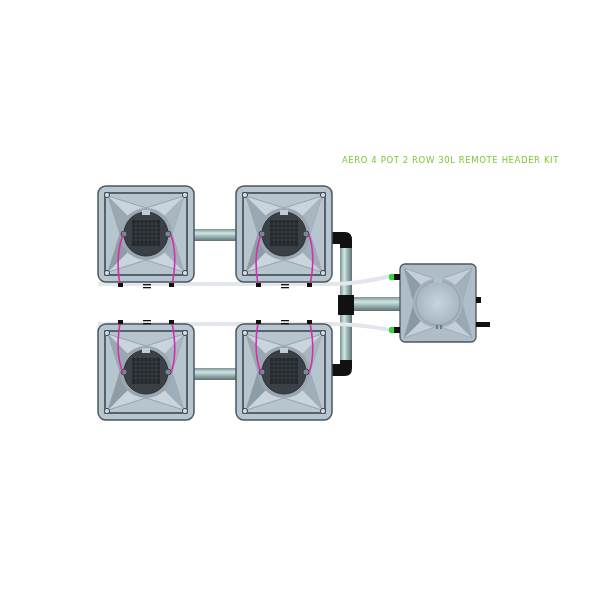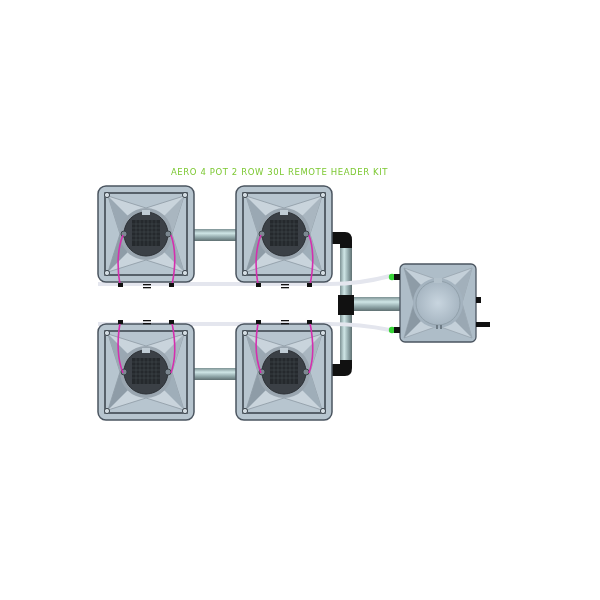--- a/index.html
+++ b/index.html
@@ -1,17 +1,17 @@
 <!DOCTYPE html>
 <html><head>
 <meta charset="utf-8">
 <style>
   html, body { margin:0; padding:0; background:#ffffff; }
   body { width:600px; height:600px; position:relative; overflow:hidden; font-family:"Liberation Sans", sans-serif; }
-  .title { position:absolute; left:0; width:559px; top:167px; text-align:center; font-size:8.5px; letter-spacing:0.6px; color:#7cc832; font-family:"DejaVu Sans", sans-serif; }
+  .title { position:absolute; left:0; width:559px; top:155px; text-align:right; font-size:8.5px; letter-spacing:0.6px; color:#7cc832; font-family:"DejaVu Sans", sans-serif; }
   svg { position:absolute; left:0; top:0; }
 </style>
 </head>
 <body>
 
 <div class="title">AERO 4 POT 2 ROW 30L REMOTE HEADER KIT</div>
 
 <svg width="600" height="600" viewBox="0 0 600 600">
   <defs>
     <linearGradient id="pipeH" x1="0" y1="0" x2="0" y2="1">

